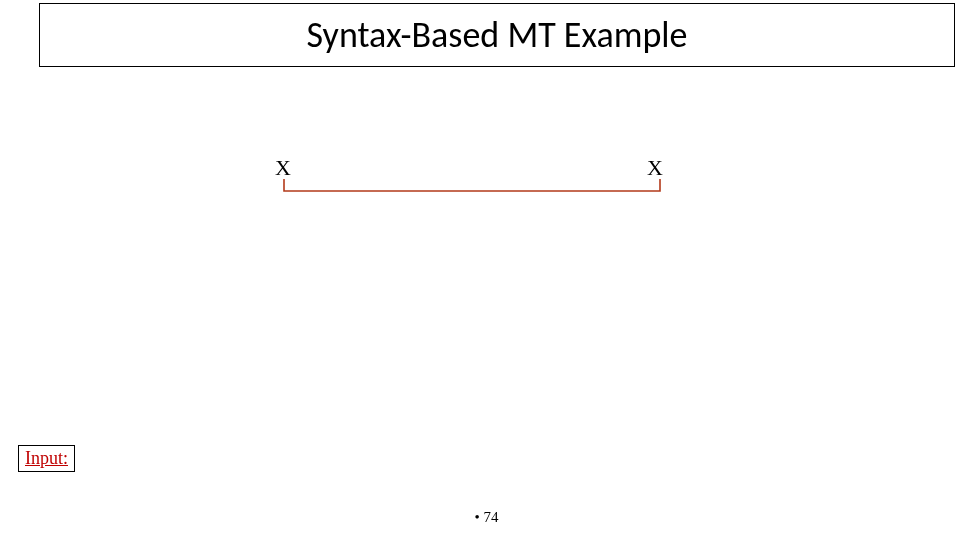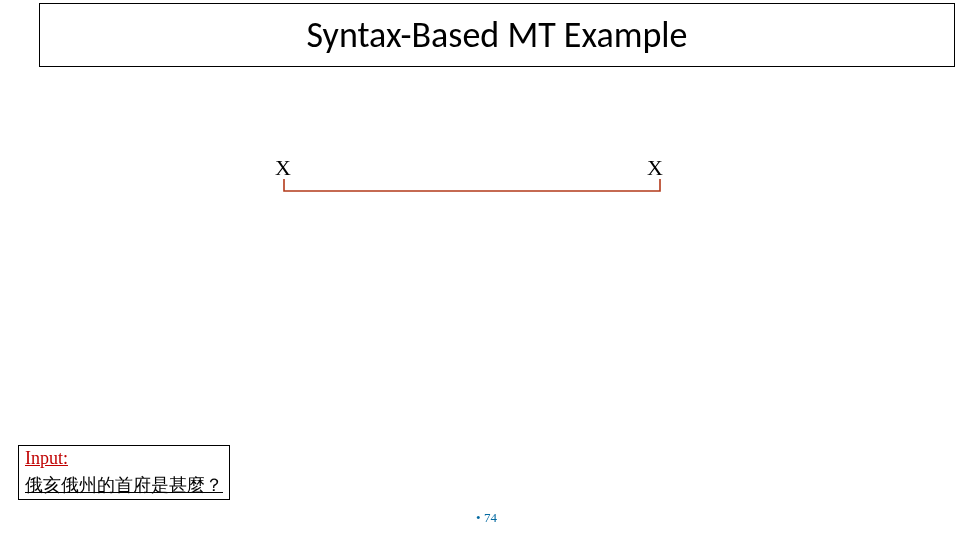--- a/index.html
+++ b/index.html
@@ -56,41 +56,40 @@
     position: absolute;
     top: 445px;
     left: 18px;
     border: 1px solid #000;
     padding: 2px 6px;
     font-family: "Times New Roman", "SimSun", serif;
     font-size: 18px;
     color: #000;
     display: inline-flex;
     align-items: baseline;
-    gap: 4px;
-    flex-direction: column;
+    gap: 16px;
   }
   .input-label {
     color: #c00000;
     text-decoration: underline;
     font-family: "Times New Roman", serif;
   }
   .input-value {
     text-decoration: underline;
     color: #000;
   }
   .page-num {
     position: absolute;
     bottom: 14px;
     left: 0;
     right: 0;
     text-align: center;
     font-family: "Times New Roman", serif;
-    font-size: 13px;
-    color: #0369a1;
+    font-size: 15px;
+    color: #000000;
     margin-left: 15px;
   }
 </style>
 </head>
 <body>
 
 <div class="title-box">
   <span class="title-text">Syntax-Based MT Example</span>
 </div>
 
@@ -99,19 +98,18 @@
   <span class="x-label x-right">X</span>
   <div class="bracket">
     <svg width="378" height="14" viewBox="0 0 378 14">
       <path d="M1 0 L1 12 L377 12 L377 0" fill="none" stroke="#b33a1a" stroke-width="1.6"></path>
     </svg>
   </div>
 </div>
 
 <div class="input-box">
   <span class="input-label">Input:</span>
-  <span class="input-value">俄亥俄州的首府是甚麼？</span>
 </div>
 
 <div class="page-num">
   <span>•</span>
   <span>74</span>
 </div>
 
 </body></html>

